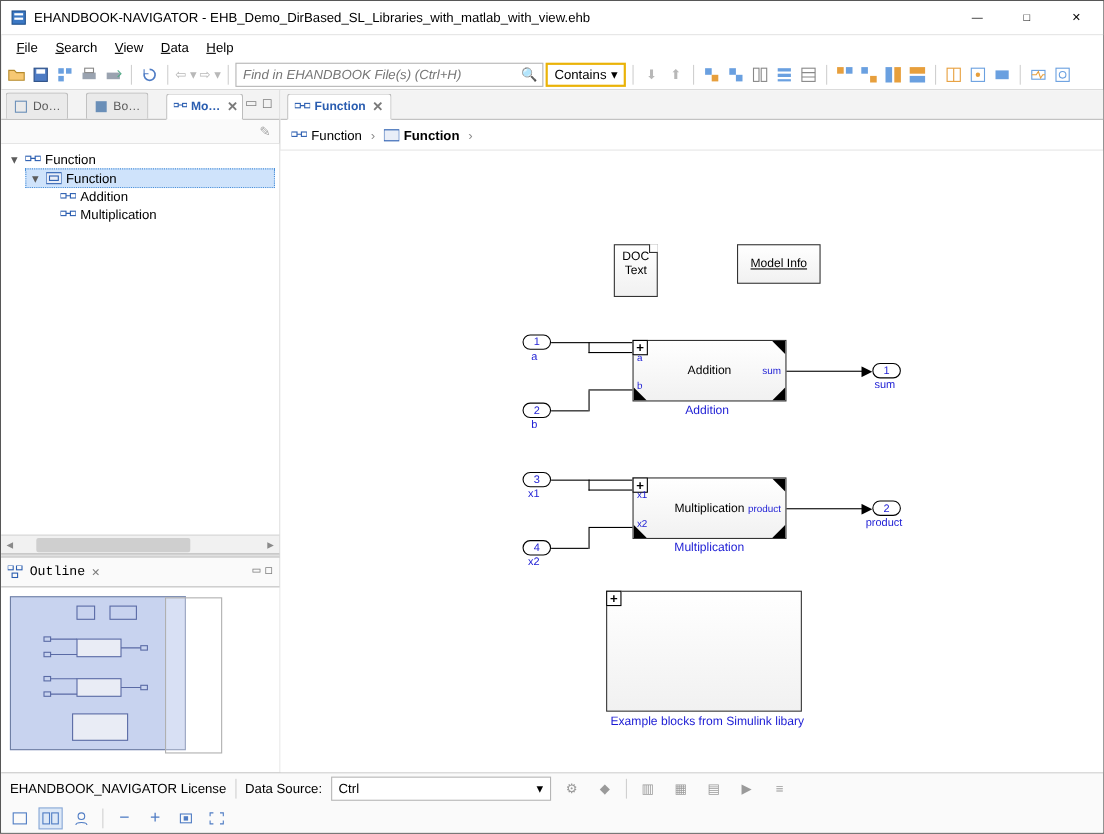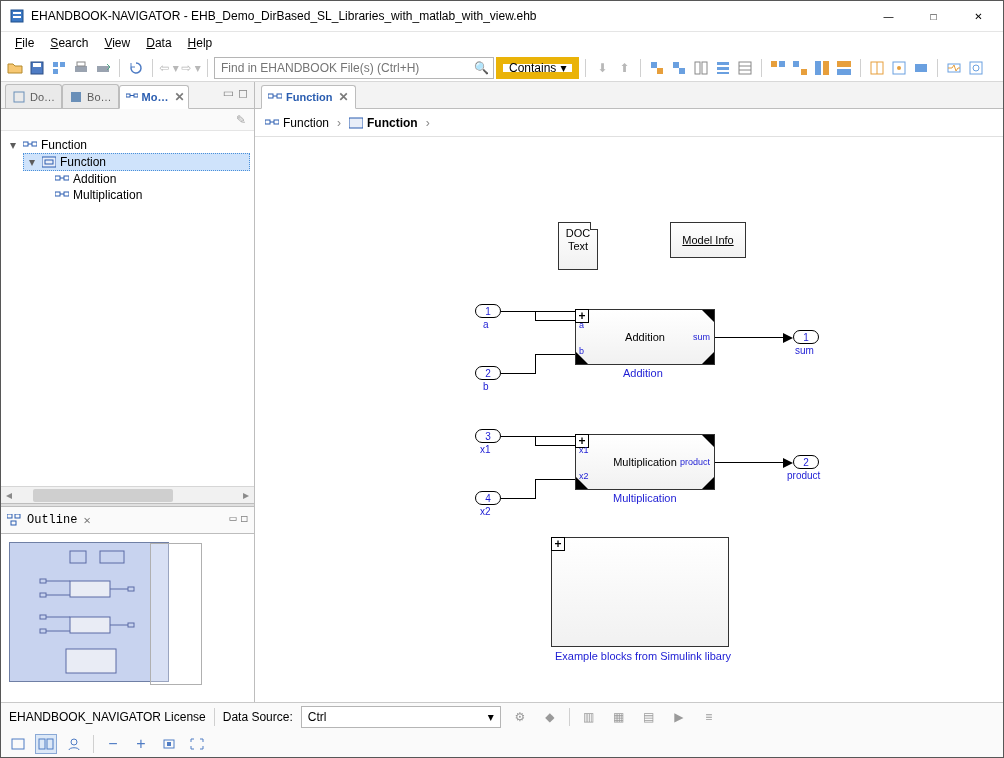--- a/index.html
+++ b/index.html
@@ -65,24 +65,25 @@
     border: 1px solid #b5b5b5;
     display: flex;
     align-items: center;
     padding: 0 4px;
     color: #808080;
     position: relative;
   }
   .searchbox input {
     flex:1; border:none; outline:none; font-size:12px; color:#ef4444;
     background: transparent;
+    font-style: italic;
   }
   .combo {
     height: 22px;
-    border: 7px solid #eab308;
+    border: 2px solid #eab308;
     padding: 0 6px;
     display: flex; align-items: center;
     gap: 4px;
   }
   
   .main {
     flex: 1;
     display: flex;
     min-height: 0;
   }
@@ -107,21 +108,21 @@
   .tab {
     height: 24px;
     border: 1px solid #bdbdbd;
     border-bottom: none;
     background: #eaeaea;
     padding: 2px 6px;
     display: flex; align-items: center;
     gap: 4px;
     font-size: 11px;
     color: #5c5c5c;
-    margin-right: 0;
+    margin-right: 16px;
     border-top-left-radius: 3px;
     border-top-right-radius: 3px;
     max-width: 70px;
     overflow: hidden;
   }
   .tab.active {
     background: #fff;
     color: #2a5db0;
     font-weight: 600;
     position: relative;

